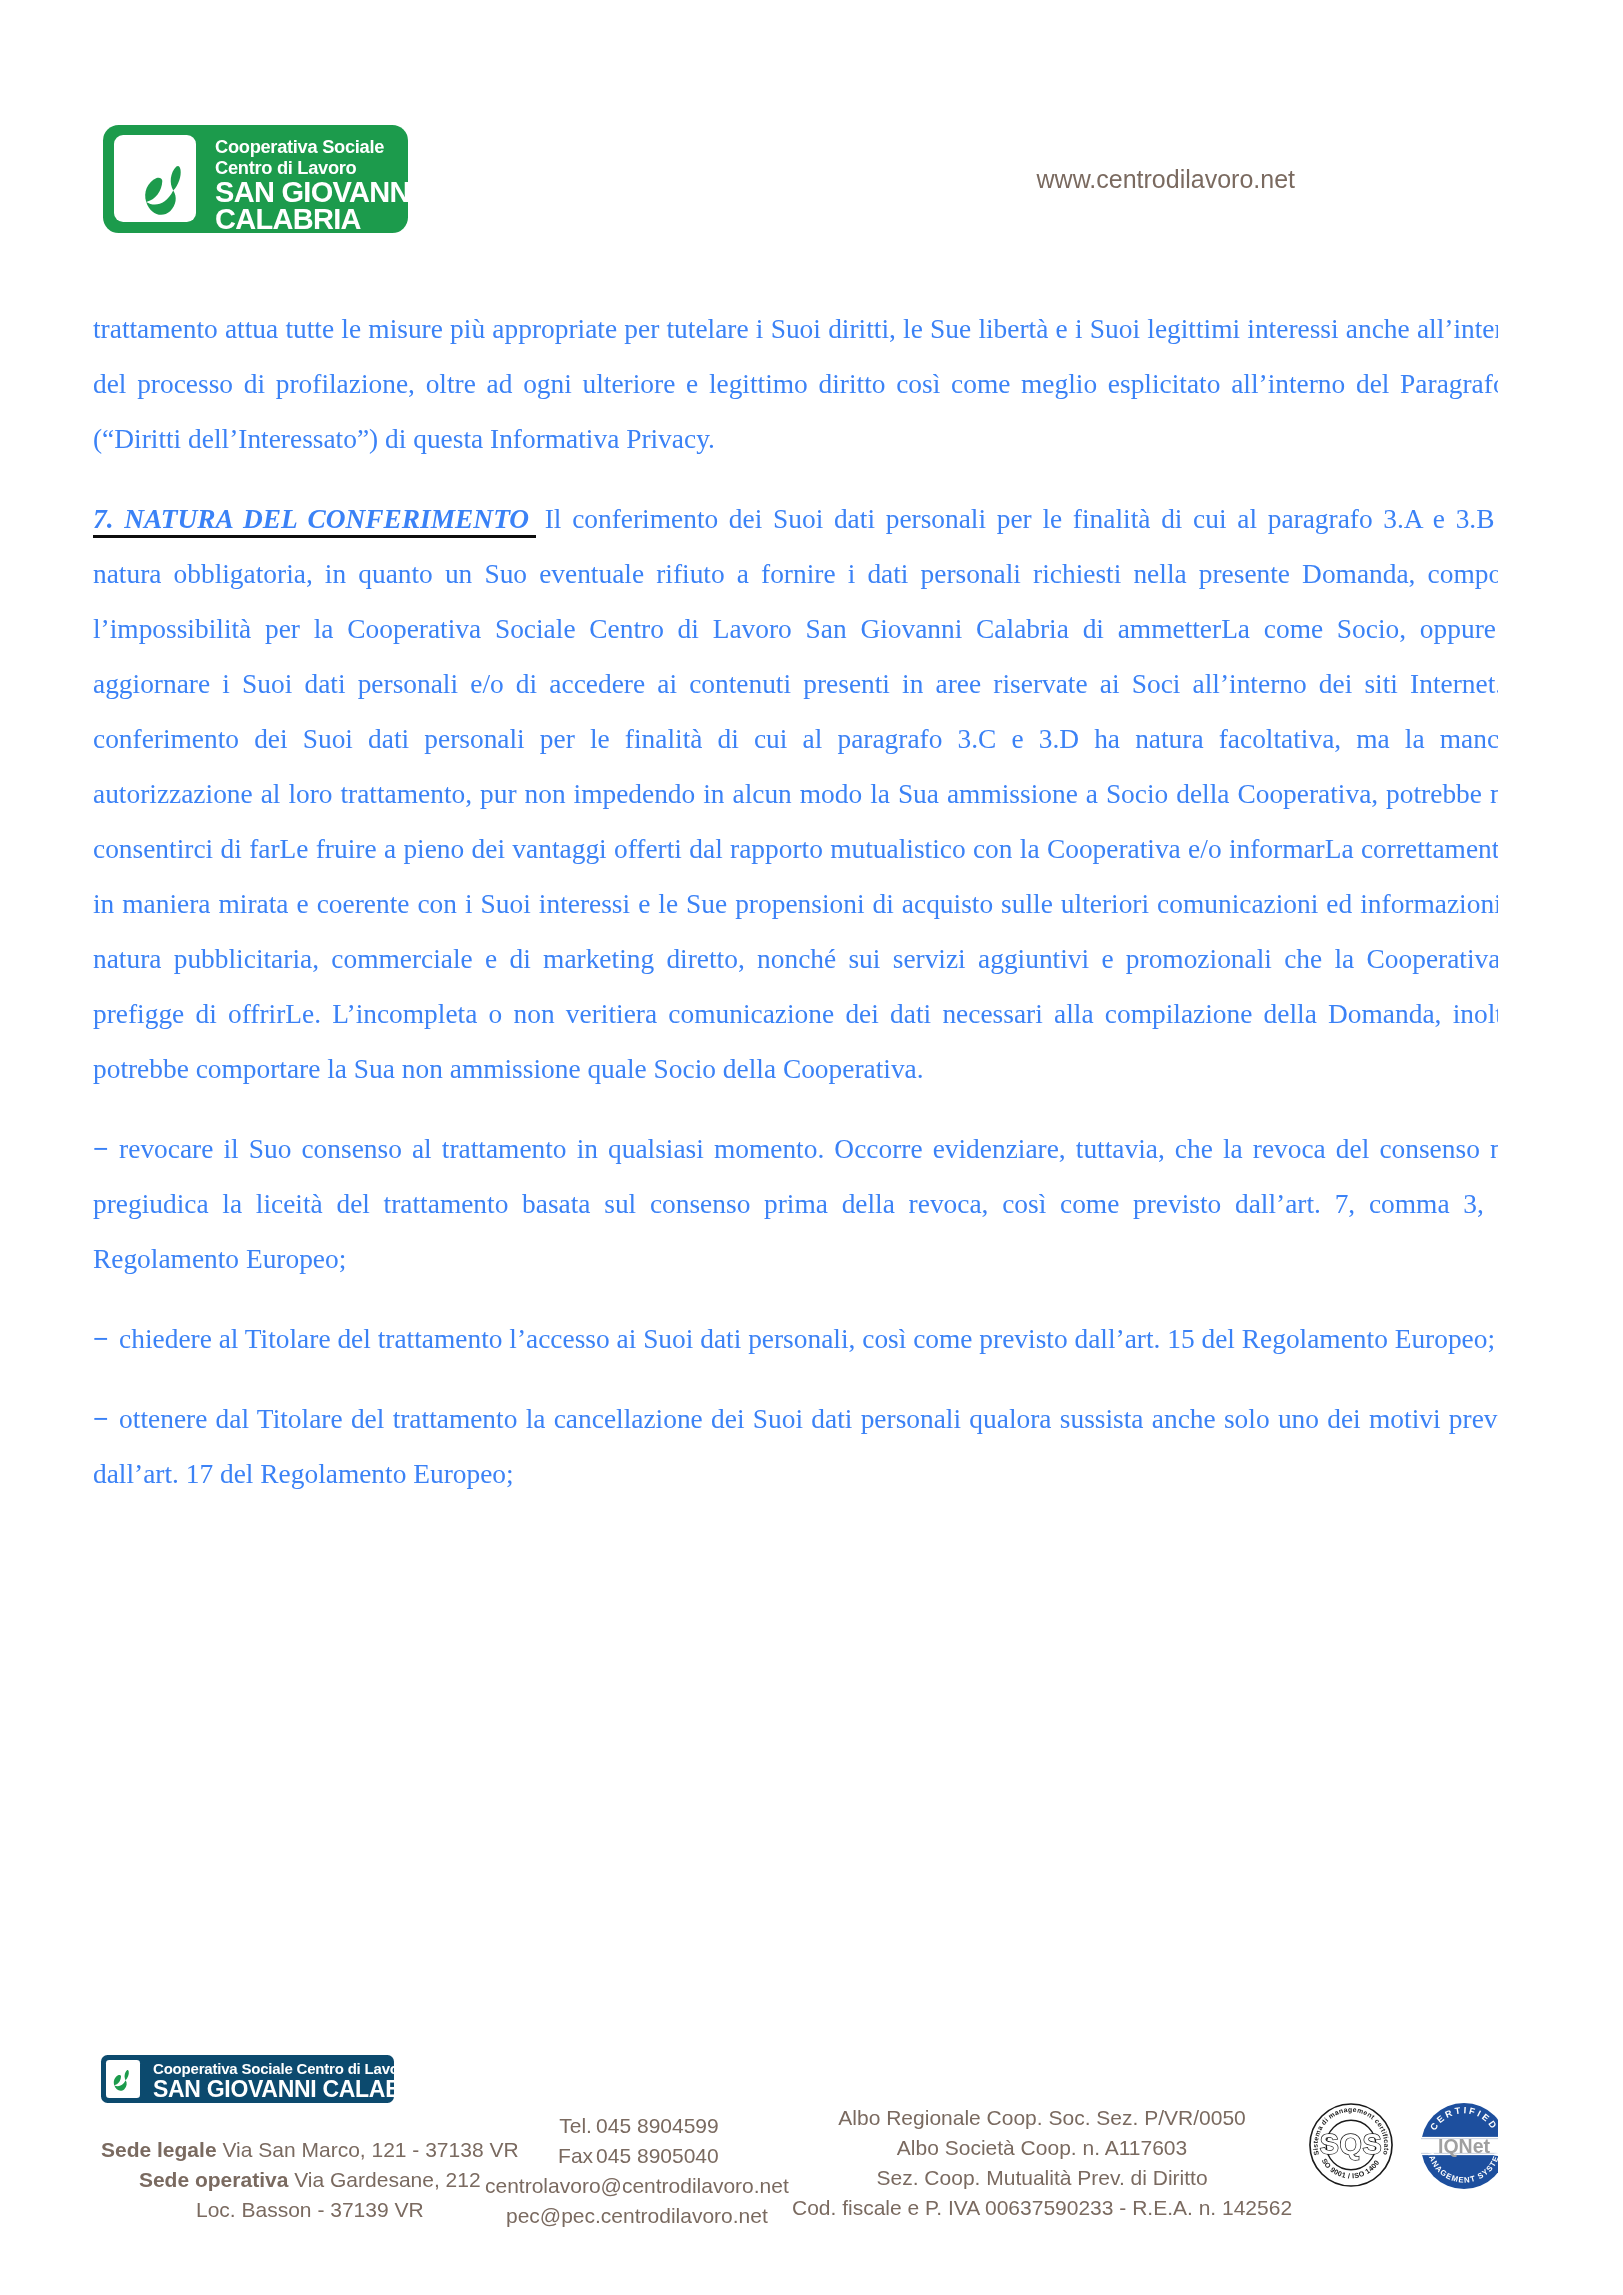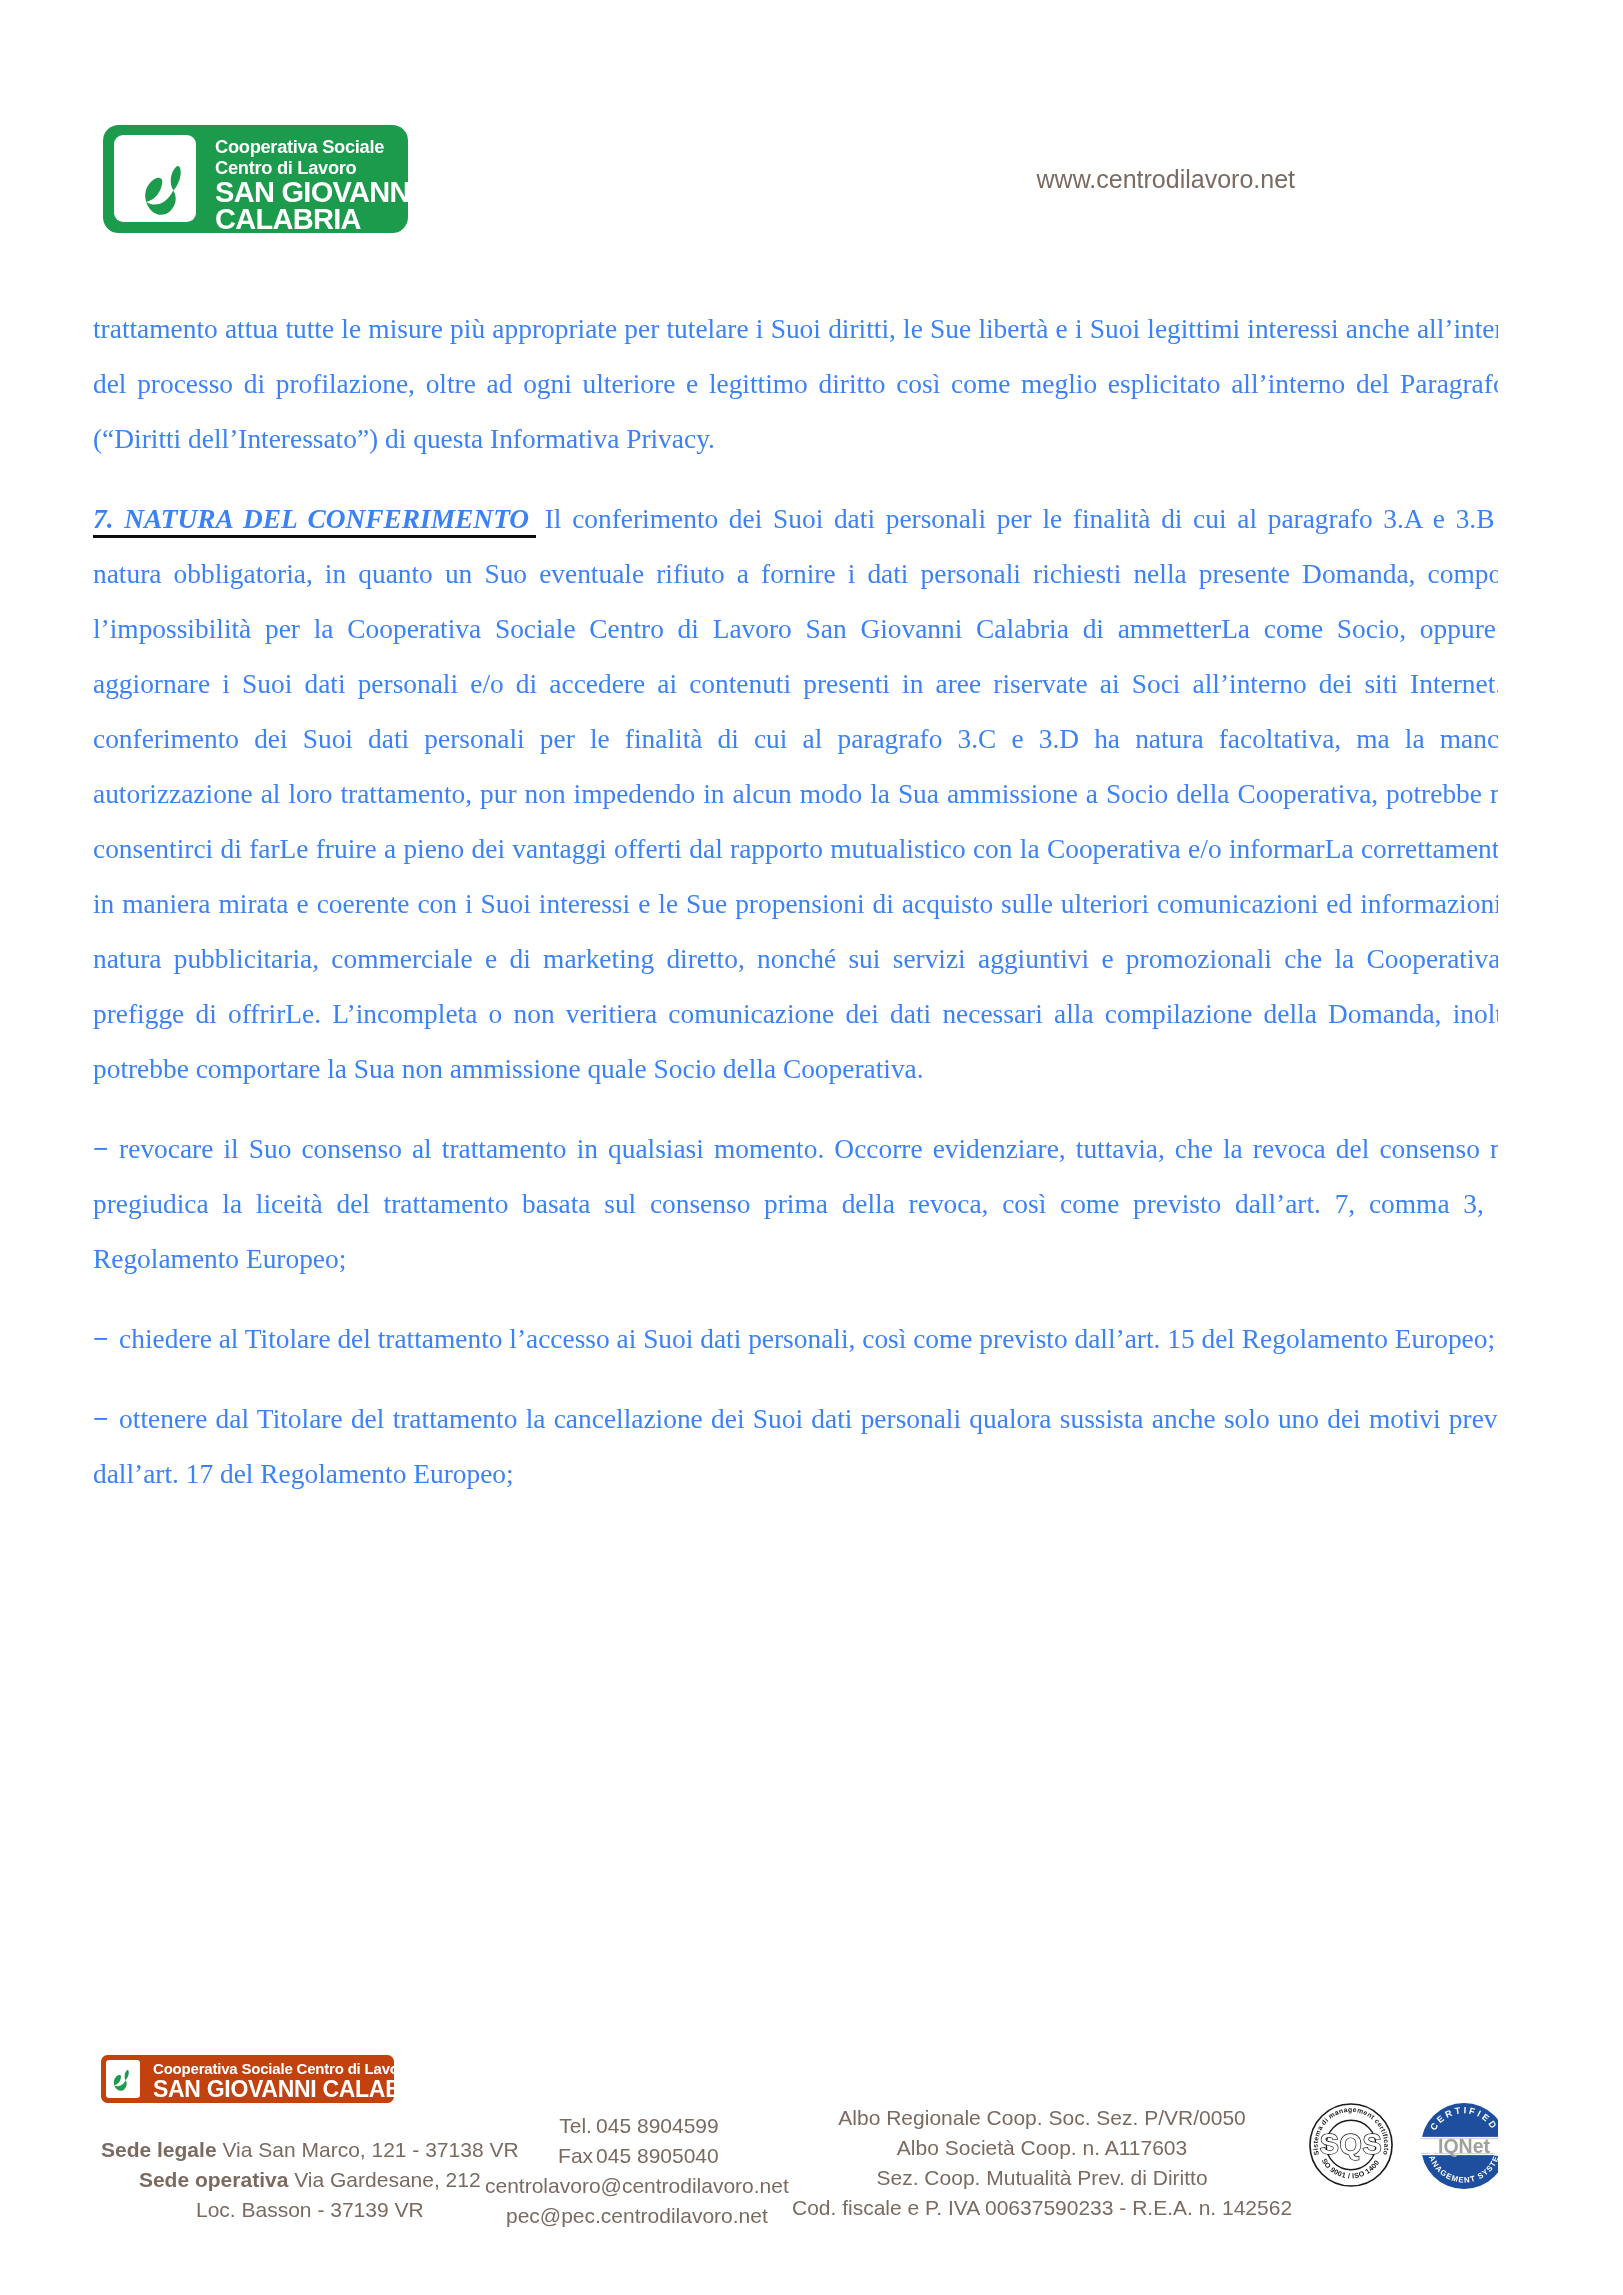--- a/index.html
+++ b/index.html
@@ -25,21 +25,21 @@
   
   .content { position:absolute; left:93px; top:302px; width:1438px;
     font-size:27.4px; line-height:55px; color:#3b82f6; text-align:justify; }
   .content p { margin:0 0 25px 0; }
   .sect { font-weight:bold; font-style:italic; border-bottom:3.9px solid #0d0d0d;
     padding-right:6.5px; padding-bottom:1.3px; margin-right:9.1px; }
   .dash { font-weight:bold; margin-right:10.5px; }
 
   
   .flogo { position:absolute; left:101px; top:2055px; width:293px; height:48px;
-    background:#c2410c; border-radius:6.5px; }
+    background:#0c4a6e; border-radius:6.5px; }
   .flogo-white { position:absolute; left:5.2px; top:5.2px; width:34px; height:38px;
     background:#ffffff; border-radius:3.3px; }
   .flogo-glyph { position:absolute; left:5.9px; top:7.8px; width:22px; height:26px; }
   .flogo-text { position:absolute; left:52px; top:3.9px; color:#ffffff;
     font-family:"Liberation Sans", sans-serif; font-weight:bold; white-space:nowrap; }
   .ft1 { font-size:15px; line-height:19px; letter-spacing:-0.2px; }
   .ft2 { font-size:23px; line-height:23px; letter-spacing:-0.3px; }
 
   .fcol { position:absolute; font-family:"Liberation Sans", sans-serif;
     font-size:21px; line-height:30px; color:#7a6a60; white-space:nowrap;text-align:center; }

